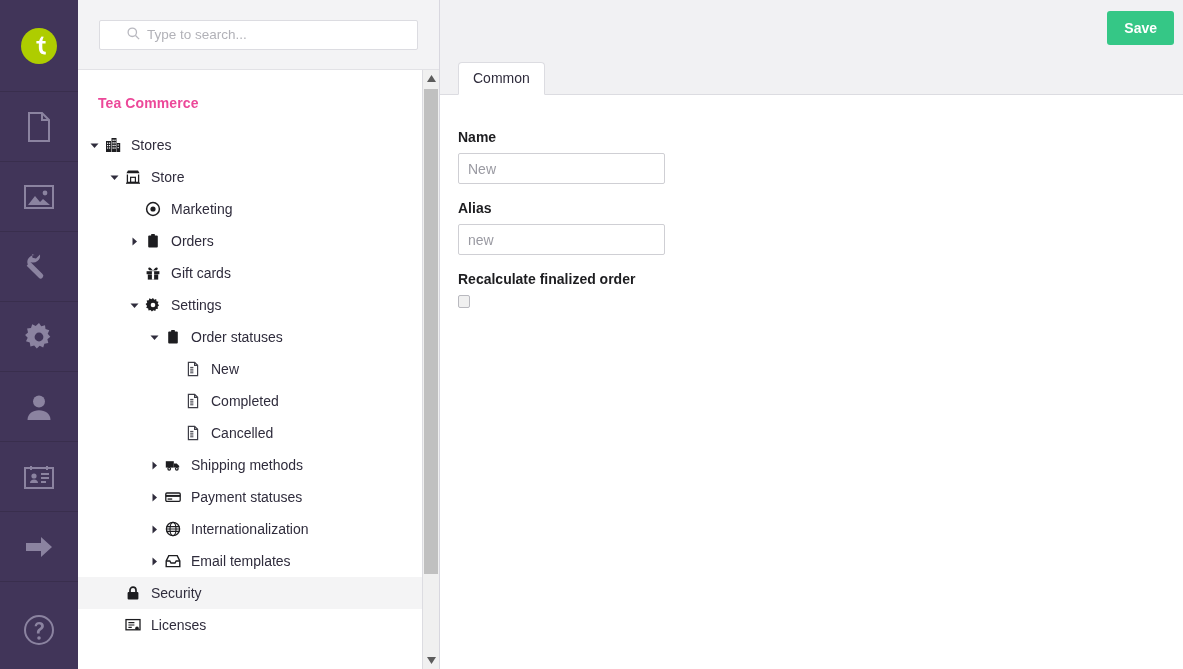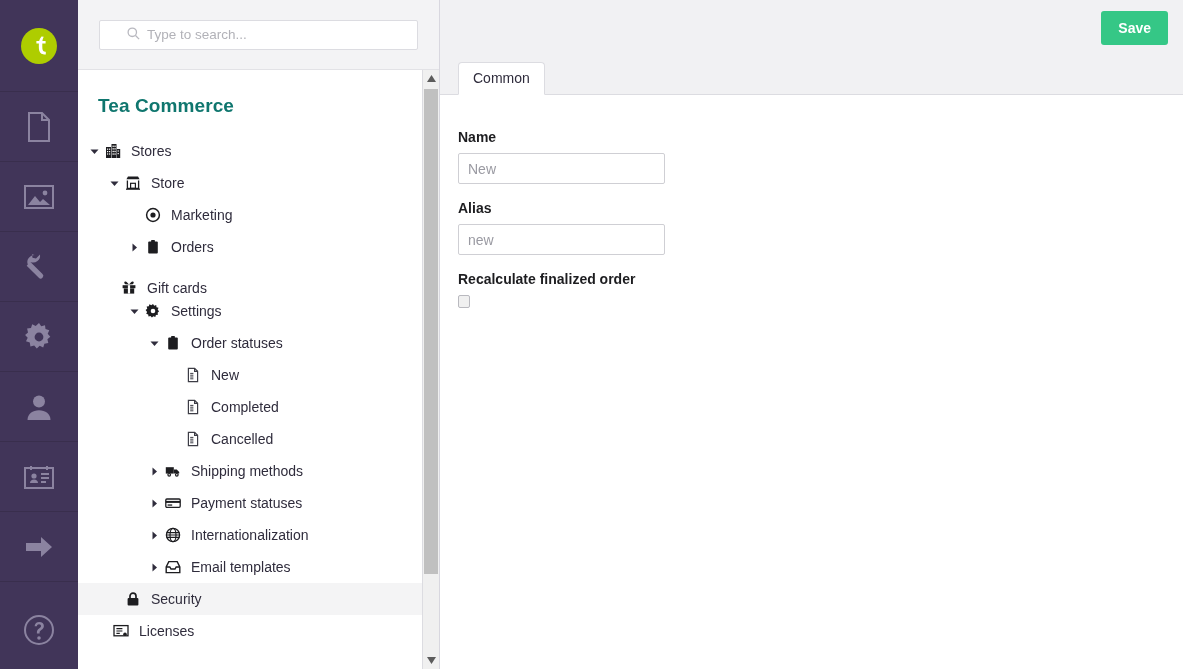--- a/index.html
+++ b/index.html
@@ -61,21 +61,21 @@
     font-size: 13.5px; color: #b2b2b8;
   }
   .tree-wrap {
     flex: 1 1 auto; position: relative; overflow: hidden;
   }
   .tree-scroll {
     position: absolute; left: 0; top: 0; right: 17px; bottom: 0;
     padding-top: 15px;
   }
   .tree-title {
-    font-size: 19px; font-weight: bold; color: #0f766e;
+    font-size: 14px; font-weight: bold; color: #ec4899;
     padding: 10px 0 18px 20px;
     letter-spacing: .1px;
   }
   .tree-row {
     height: 32px; display: flex; align-items: center;
     font-size: 14px; color: #2f2c3c;
     cursor: pointer; white-space: nowrap;
   }
   .tree-row.highlight { background: #f4f4f5; }
   .caret {
@@ -113,21 +113,21 @@
     position: relative;
     display: flex; flex-direction: column;
   }
   .main-header {
     height: 95px; flex: 0 0 95px;
     background: #f1f1f3;
     position: relative;
     border-bottom: 1px solid #dcdce1;
   }
   .save-btn {
-    position: absolute; right: 15px; top: 11px;
+    position: absolute; right: 9px; top: 11px;
     background: #35c786; color: #ffffff;
     border: none; border-radius: 3px;
     font-size: 14px; font-weight: bold;
     font-family: "Liberation Sans", sans-serif;
     padding: 9px 17px; cursor: pointer;
   }
   .tabs {
     position: absolute; left: 18px; bottom: -1px;
     display: flex; align-items: flex-end;
   }
@@ -338,21 +338,21 @@
                 </svg>
               </span>
               <span class="tico">
                 <svg width="16" height="16" viewBox="0 0 16 16">
                   <rect x="3.2" y="2.6" width="9.6" height="12" rx="1" fill="#1d1d20"></rect>
                   <rect x="6.1" y="1" width="3.8" height="2.8" rx=".7" fill="#1d1d20"></rect>
                 </svg>
               </span>
               <span class="tlabel">Orders</span>
             </div>
-            <div class="tree-row" style="padding-left: 24px; align-items: flex-end;">
+            <div class="tree-row" style="padding-left: 48px;">
               <span class="caret empty"></span>
               <span class="tico">
                 <svg width="16" height="16" viewBox="0 0 16 16">
                   <rect x="1.6" y="6.2" width="12.8" height="3" fill="#1d1d20"></rect>
                   <rect x="2.8" y="9.4" width="10.4" height="5.2" fill="#1d1d20"></rect>
                   <rect x="6.9" y="6.2" width="2.2" height="8.4" fill="#ffffff"></rect>
                   <path d="M8 5.6C6.6 4 5.4 2.2 4 2.6c-1.1.3-1 2 .3 2.6z" fill="#1d1d20"></path>
                   <path d="M8 5.6c1.4-1.6 2.6-3.4 4-3 1.1.3 1 2-.3 2.6z" fill="#1d1d20"></path>
                 </svg>
               </span>
@@ -484,21 +484,21 @@
             <div class="tree-row highlight" style="padding-left: 28px;">
               <span class="caret empty"></span>
               <span class="tico">
                 <svg width="16" height="16" viewBox="0 0 16 16">
                   <rect x="2.6" y="7" width="10.8" height="7.4" rx="1" fill="#1d1d20"></rect>
                   <path d="M5 7V5.1a3 3 0 016 0V7" fill="none" stroke="#1d1d20" stroke-width="1.7"></path>
                 </svg>
               </span>
               <span class="tlabel">Security</span>
             </div>
-            <div class="tree-row" style="padding-left: 16px; align-items: center;">
+            <div class="tree-row" style="padding-left: 28px; align-items: center;">
               <span class="caret empty"></span>
               <span class="tico">
                 <svg width="16" height="16" viewBox="0 0 16 16">
                   <rect x="1" y="2.6" width="14" height="10.2" fill="none" stroke="#1d1d20" stroke-width="1.3"></rect>
                   <path d="M3.4 5.6h6M3.4 8h6M3.4 10.4h3.4" stroke="#1d1d20" stroke-width="1.2"></path>
                   <circle cx="12" cy="11.2" r="1.8" fill="#1d1d20"></circle>
                 </svg>
               </span>
               <span class="tlabel">Licenses</span>
             </div>

